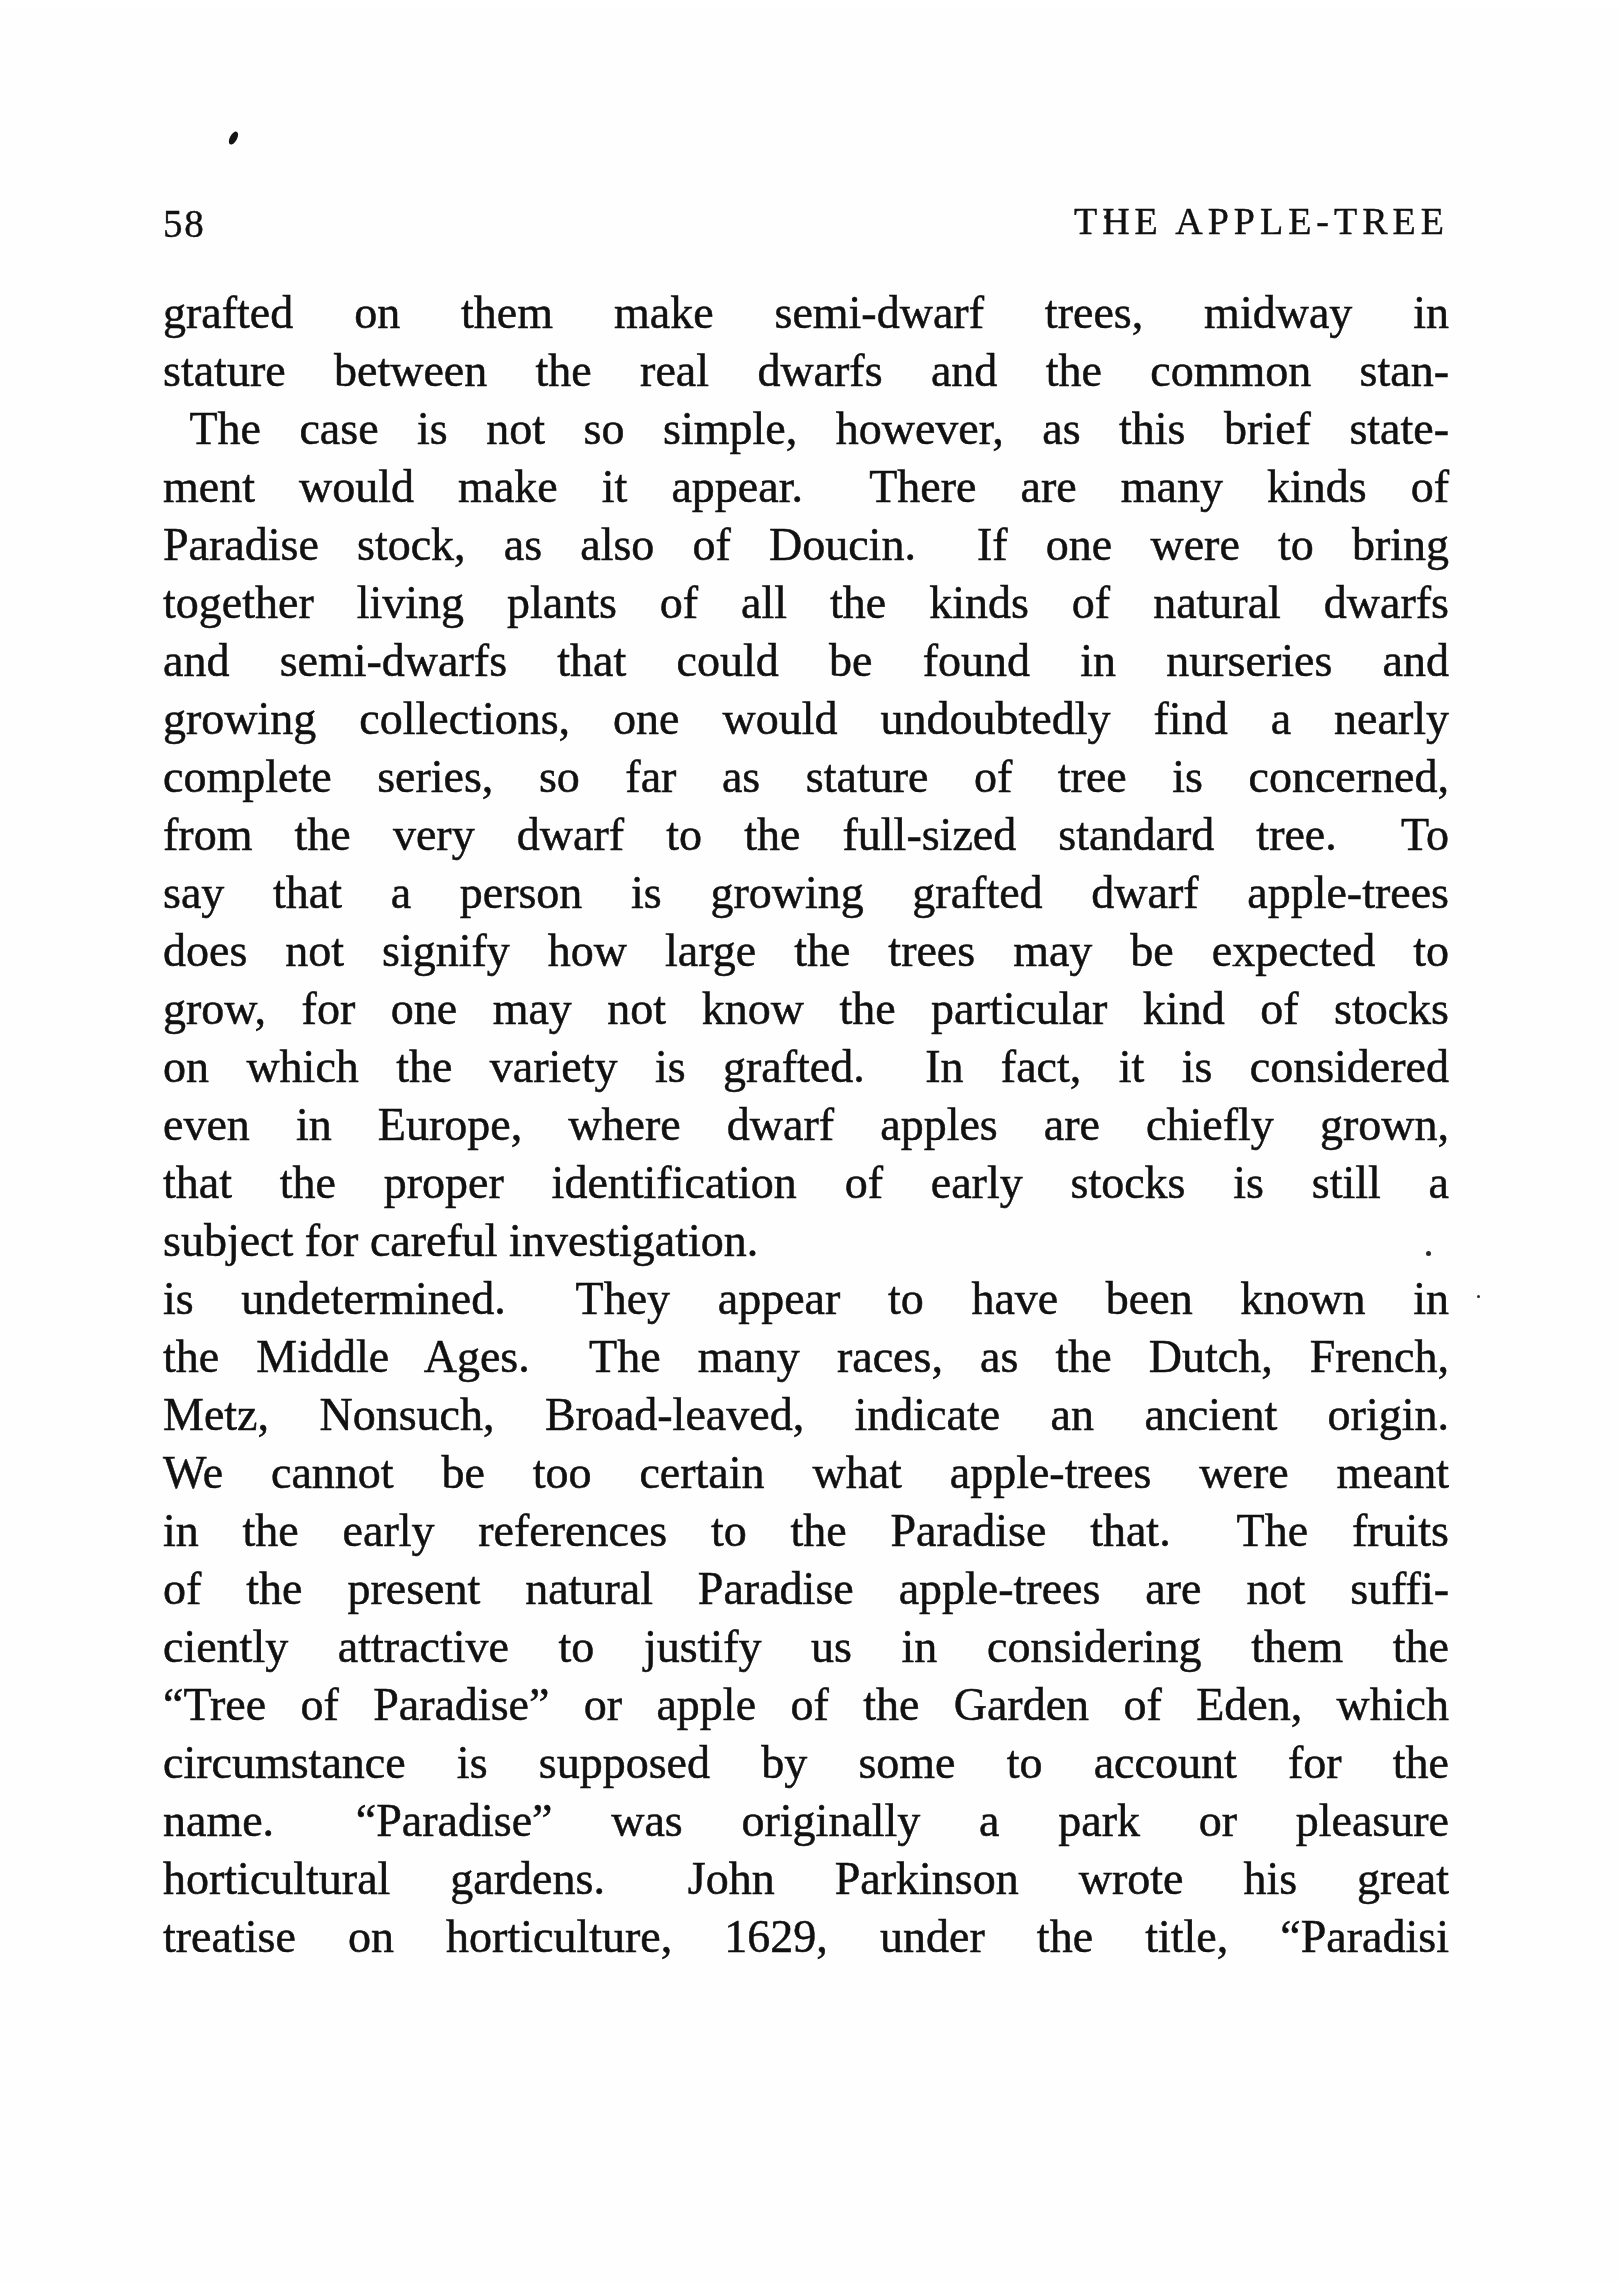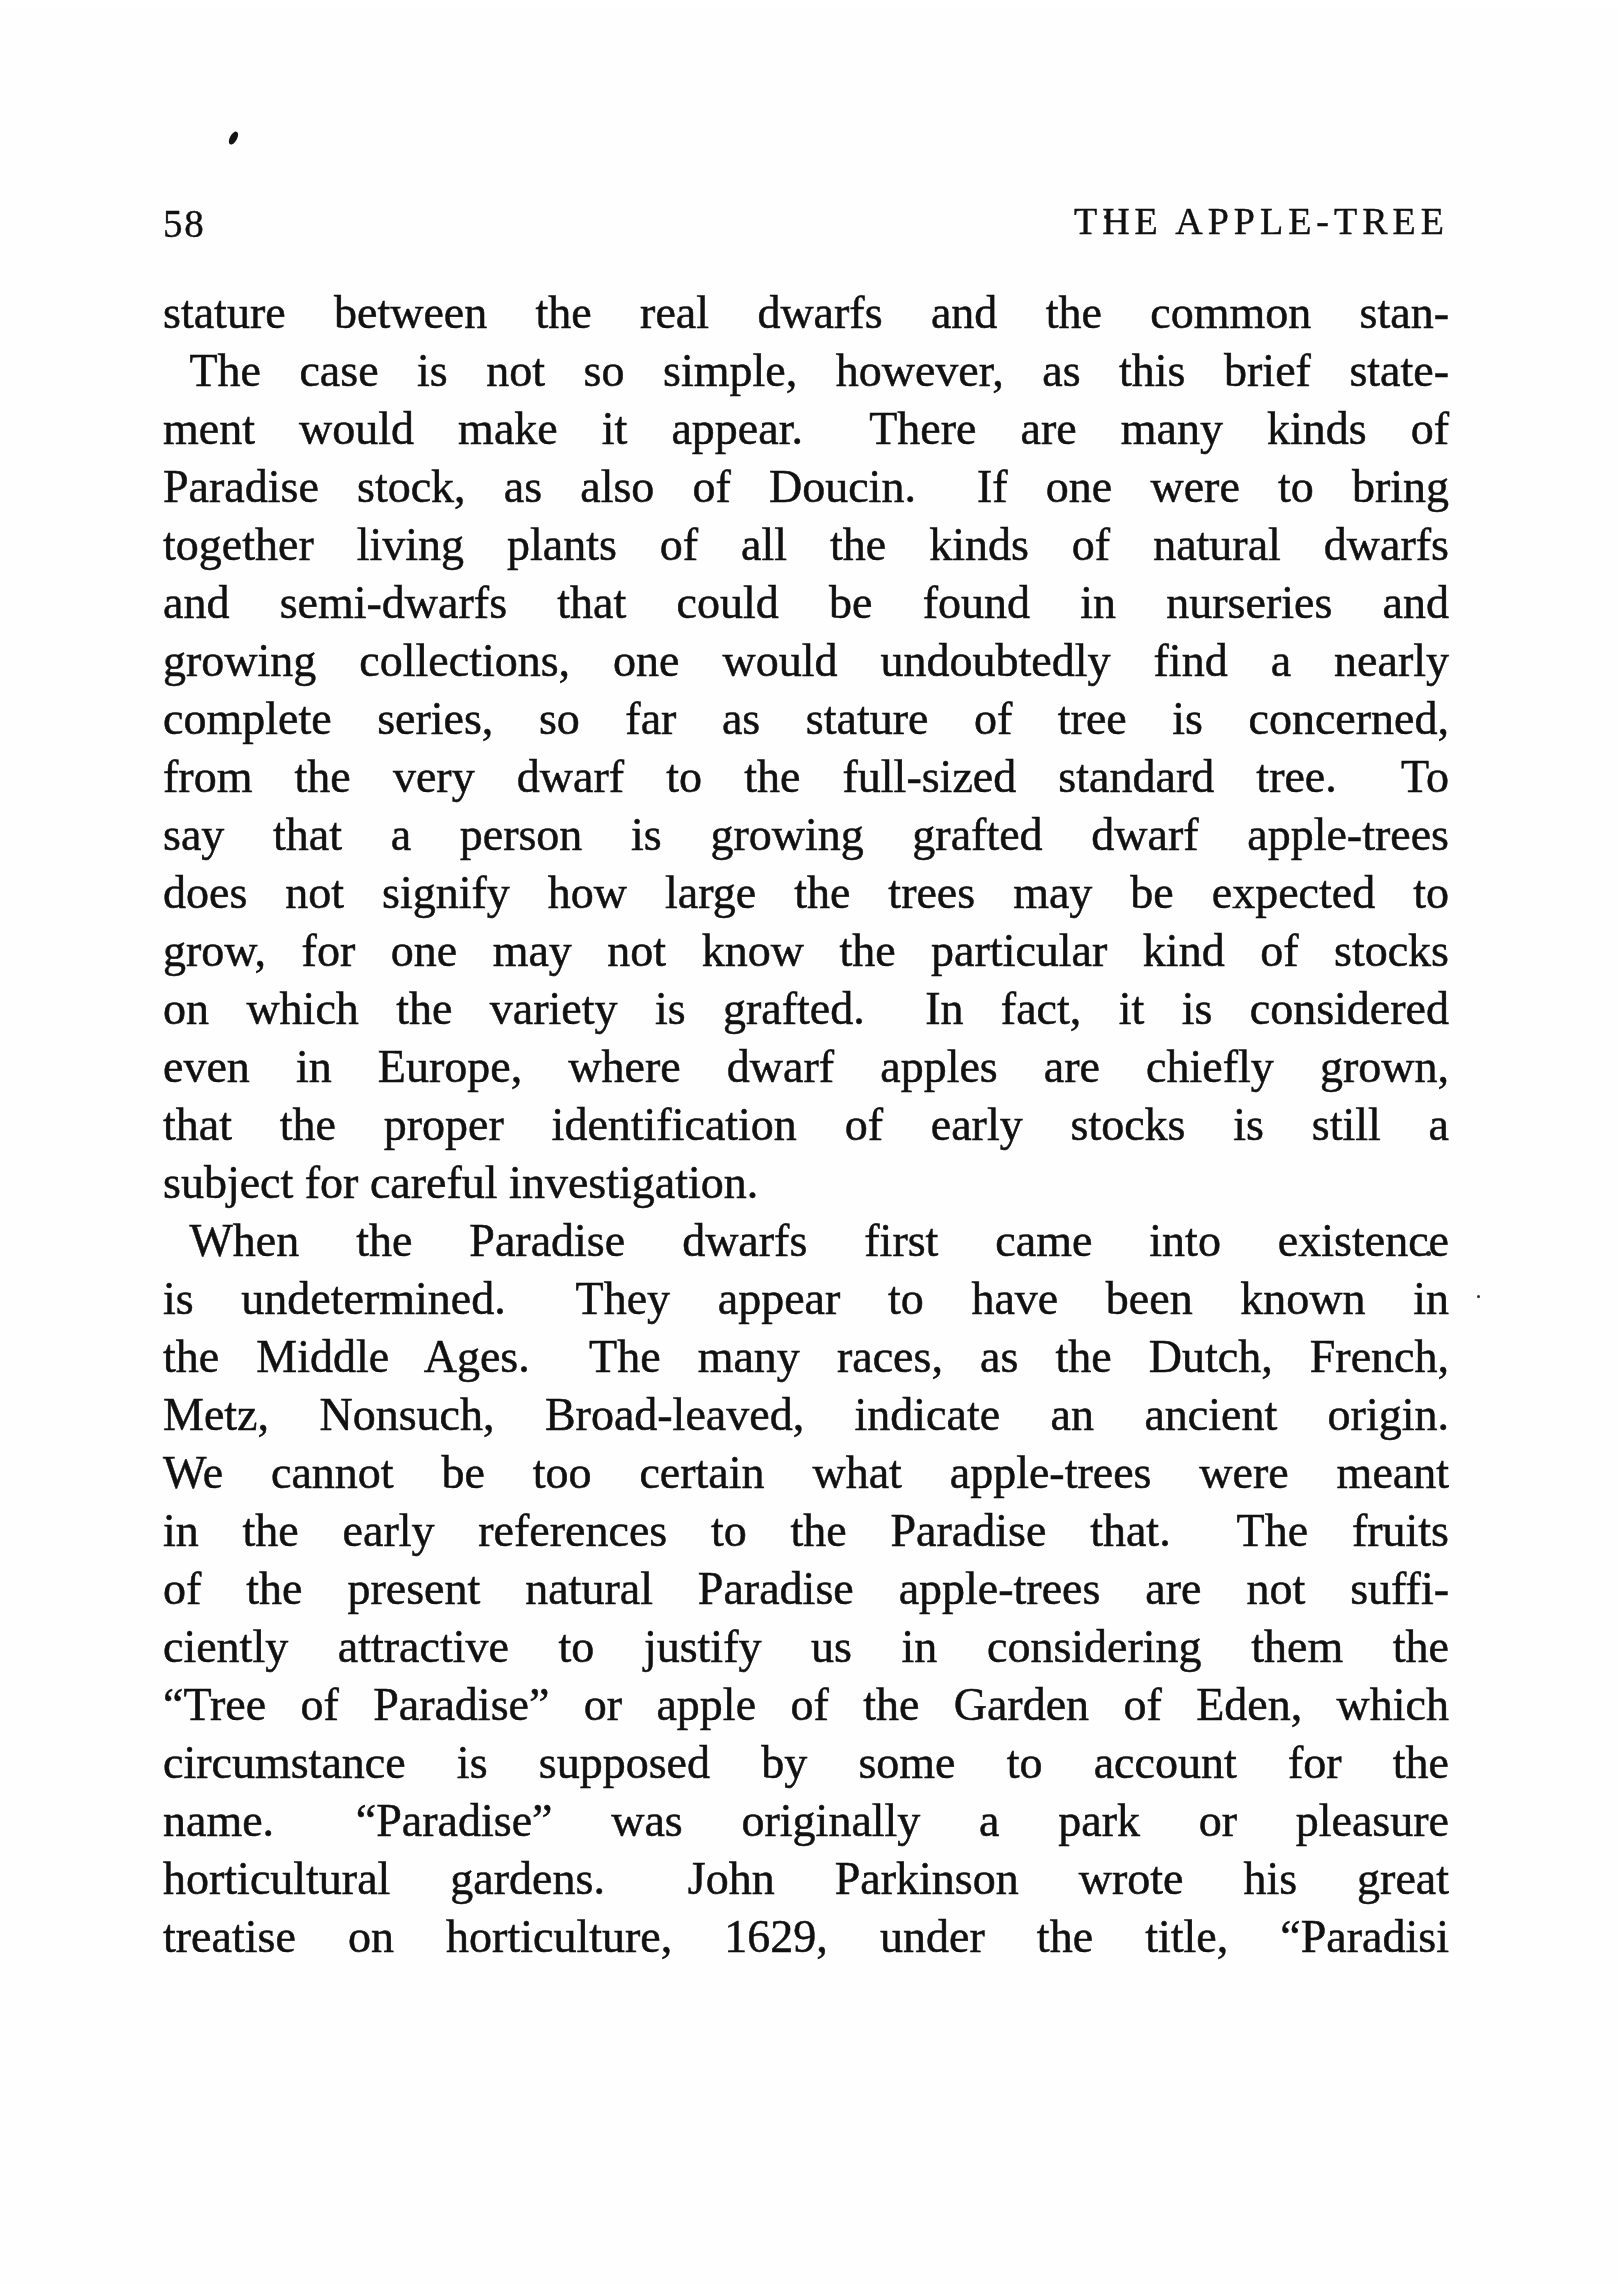--- a/index.html
+++ b/index.html
@@ -96,37 +96,37 @@
   <span class="speck speck-1"></span>
   <span class="speck speck-2"></span>
   <span class="speck speck-3"></span>
 
   <div class="page-header">
     <span class="page-number">58</span>
     <span class="running-title">THE APPLE-TREE</span>
   </div>
 
   <div class="text-block">
+    <div class="line">grafted on them make semi-dwarf trees, midway in</div>
     <div class="line">stature between the real dwarfs and the common stan-</div>
     <div class="line indent">The case is not so simple, however, as this brief state-</div>
     <div class="line">ment would make it appear.  There are many kinds of</div>
     <div class="line">Paradise stock, as also of Doucin.  If one were to bring</div>
     <div class="line">together living plants of all the kinds of natural dwarfs</div>
     <div class="line">and semi-dwarfs that could be found in nurseries and</div>
     <div class="line">growing collections, one would undoubtedly find a nearly</div>
     <div class="line">complete series, so far as stature of tree is concerned,</div>
     <div class="line">from the very dwarf to the full-sized standard tree.  To</div>
     <div class="line">say that a person is growing grafted dwarf apple-trees</div>
     <div class="line">does not signify how large the trees may be expected to</div>
     <div class="line">grow, for one may not know the particular kind of stocks</div>
     <div class="line">on which the variety is grafted.  In fact, it is considered</div>
     <div class="line">even in Europe, where dwarf apples are chiefly grown,</div>
     <div class="line">that the proper identification of early stocks is still a</div>
     <div class="line para-end">subject for careful investigation.</div>
-    <div class="line indent">When the Paradise dwarfs first came into existence</div>
     <div class="line">is undetermined.  They appear to have been known in</div>
     <div class="line">the Middle Ages.  The many races, as the Dutch, French,</div>
     <div class="line">Metz, Nonsuch, Broad-leaved, indicate an ancient origin.</div>
     <div class="line">We cannot be too certain what apple-trees were meant</div>
     <div class="line">in the early references to the Paradise that.  The fruits</div>
     <div class="line">of the present natural Paradise apple-trees are not suffi-</div>
     <div class="line">ciently attractive to justify us in considering them the</div>
     <div class="line">“Tree of Paradise” or apple of the Garden of Eden, which</div>
     <div class="line">circumstance is supposed by some to account for the</div>
     <div class="line">name.  “Paradise” was originally a park or pleasure</div>

